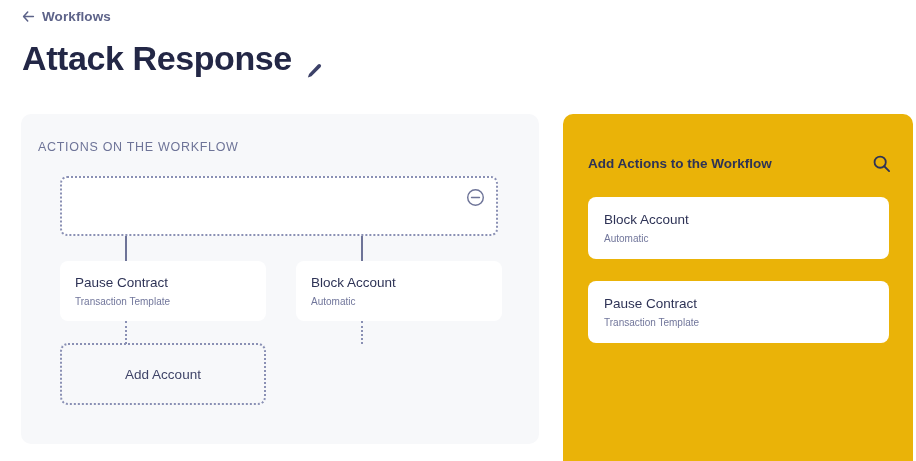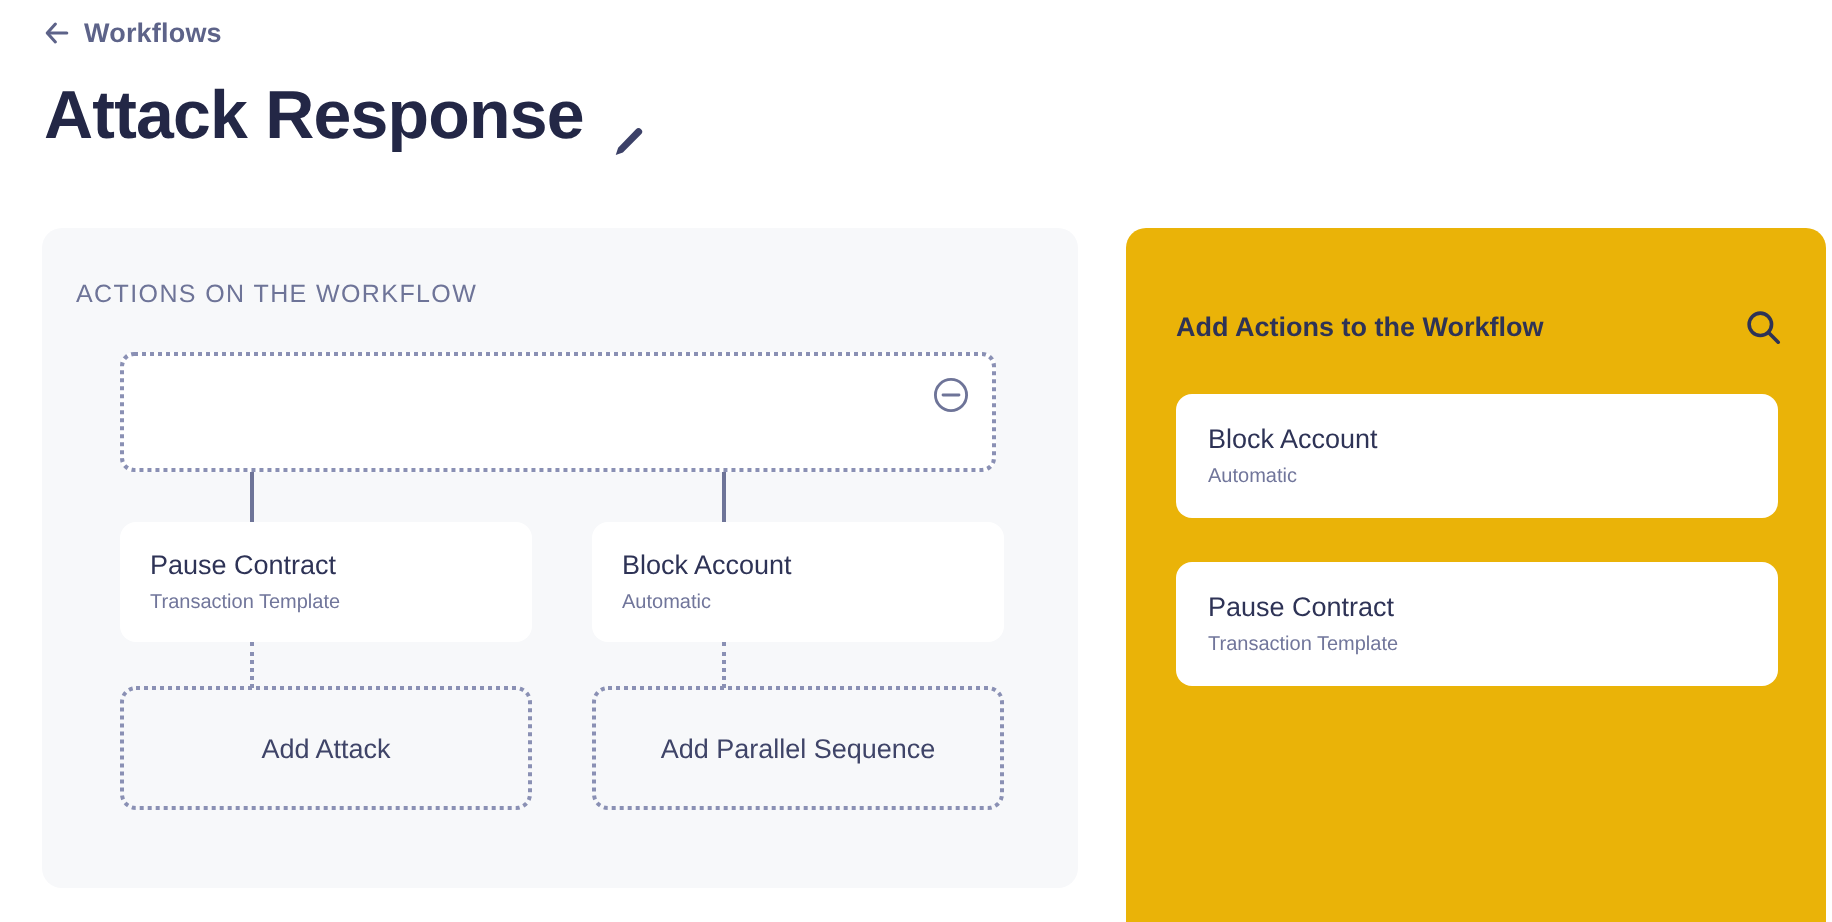--- a/index.html
+++ b/index.html
@@ -239,24 +239,21 @@
 
     <div class="action-card" style="left:275px; top:147px;">
       <div class="card-title">Block Account</div>
       <div class="card-sub">Automatic</div>
     </div>
 
     <div class="conn conn-dotted" style="left:104px; top:207px; height:23px;"></div>
     <div class="conn conn-dotted" style="left:340px; top:207px; height:23px;"></div>
 
     <div class="add-btn" style="left:39px; top:229px; width:206px;">
-      <span>Add Attack</span>
-    </div>
-    <div class="add-btn" style="left:275px; top:229px; width:206px;">
-      <span>Add Parallel Sequence</span>
+      <span>Add Account</span>
     </div>
 
   </div>
 </div>
 
 <div class="right-panel">
 
   <div class="panel-head">
     <div class="panel-head-title">Add Actions to the Workflow</div>
     <svg class="search-icon" viewBox="0 0 20 20">

